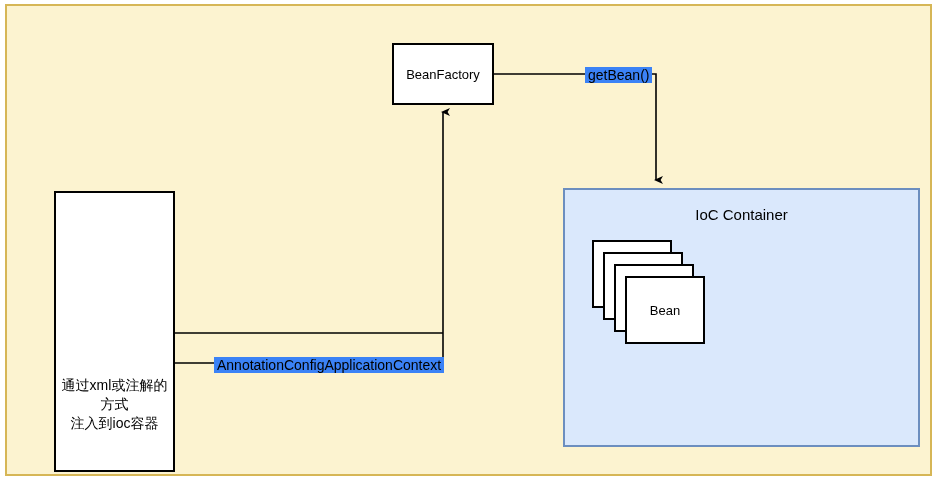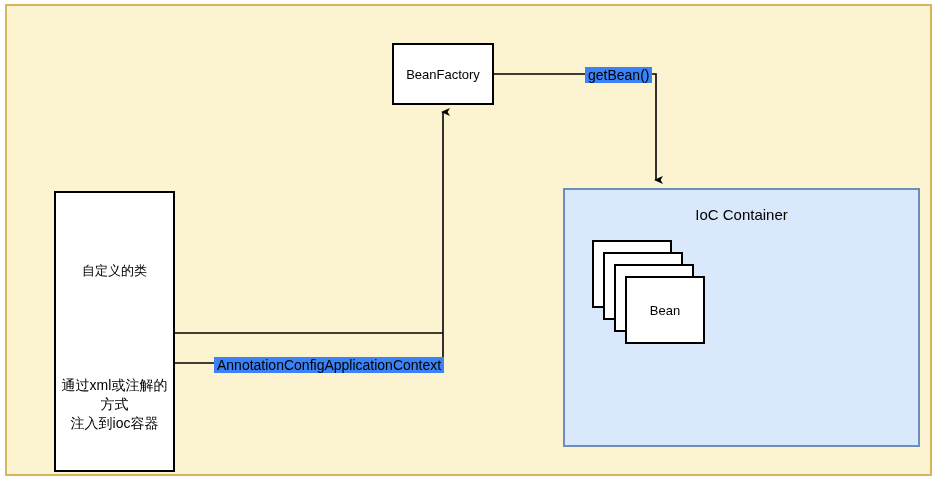--- a/index.html
+++ b/index.html
@@ -156,21 +156,20 @@
     <g>
       <path d="M443,363 L443,112" fill="none" stroke="#000000" stroke-width="1.6" marker-end="url(#arrow-up)"></path>
     </g>
   </svg>
 
   <div class="wbox" id="beanfactory">
     <div class="boxlabel">BeanFactory</div>
   </div>
 
   <div class="wbox" id="customclass">
-    <div class="boxlabel label-top">自定义的类</div>
     <div class="boxlabel label-bottom">通过xml或注解的方式
 注入到ioc容器</div>
   </div>
 
   <div id="ioc-container">
     <div id="ioc-title">IoC Container</div>
   </div>
 
   <div class="bean-card" id="bean-1"></div>
   <div class="bean-card" id="bean-2"></div>

